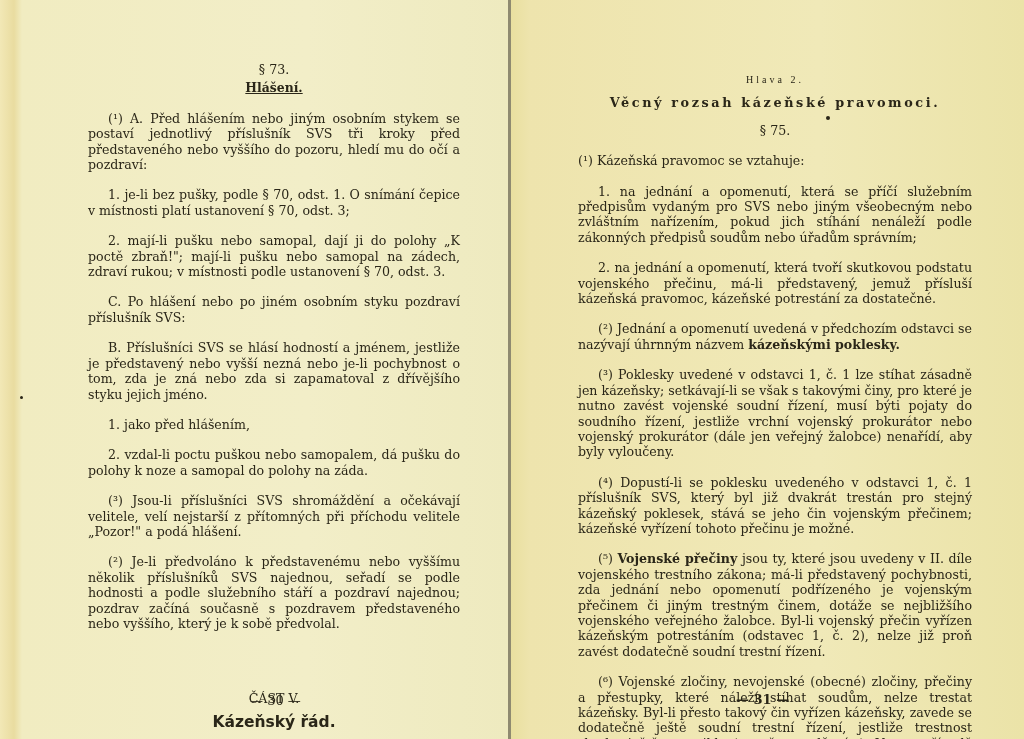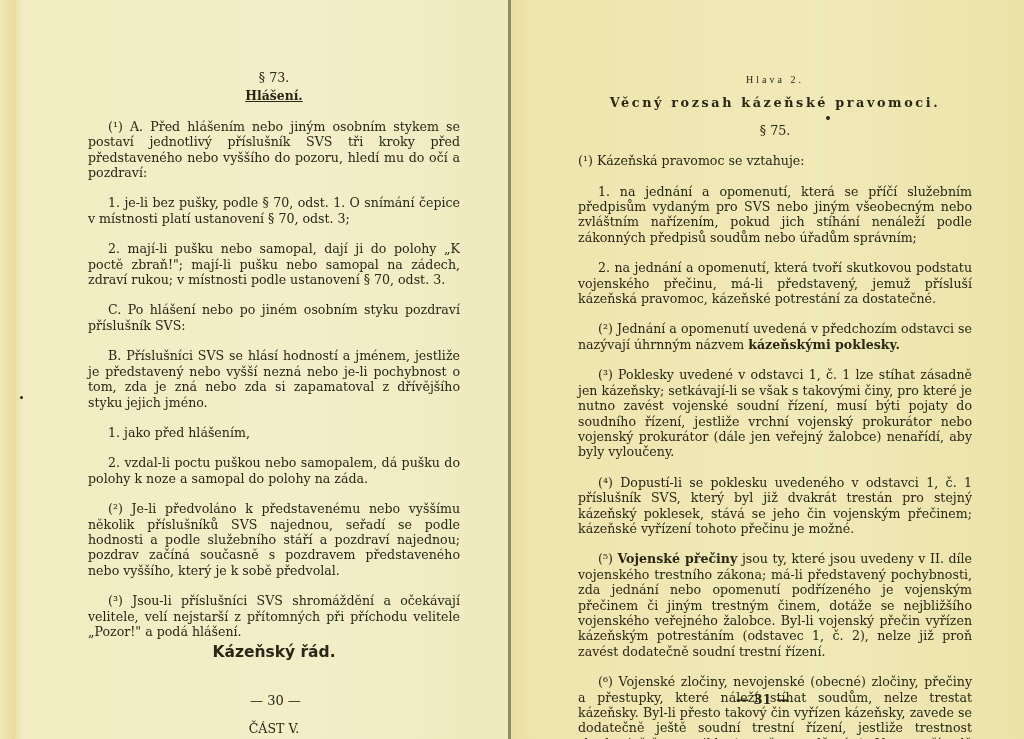--- a/index.html
+++ b/index.html
@@ -28,21 +28,21 @@
       position: absolute;
       font-size: 12.6px;
       line-height: 15.4px;
       text-align: justify;
       hyphens: manual;
     }
     .left-block { left: 88px; width: 372px; top: 62px; }
     .right-block { left: 578px; width: 394px; top: 72px; }
     .center { text-align: center; }
     .heading-title { font-weight: bold; font-size: 12.4px; margin: 3px 0 10px; text-decoration: underline; }
-    .sec-num { margin: 8px 0 2px; font-size: 12.6px; }
+    .sec-num { margin: 0 0 2px; font-size: 12.6px; }
     .spaced-bold { letter-spacing: 2.6px; font-weight: bold; font-size: 12.8px; }
     p { margin: 15px 0 2px; }
     p.indent { text-indent: 20px; }
     p.ni { text-indent: 0; }
     .part-title { margin: 60px 0 8px; font-size: 12.6px; }
     .order-title { font-family: "DejaVu Sans", sans-serif; font-weight: bold; font-size: 15.5px; margin: 6px 0 14px; }
     .chapter { font-family: Liberation Serif, serif; font-size: 13px; letter-spacing: 3px; margin: 0 0 10px; }
     .chapter-title { margin: 0 0 16px; }
     .page-num { position: absolute; font-size: 13px; }
     .pn-left { left: 250px; top: 693px; }
@@ -63,25 +63,25 @@
   <div class="center sec-num">§ 73.</div>
   <div class="center heading-title">Hlášení.</div>
 
   <p class="indent">(¹) A. Před hlášením nebo jiným osobním stykem se postaví jednotlivý příslušník SVS tři kroky před představeného nebo vyššího do pozoru, hledí mu do očí a pozdraví:</p>
   <p class="indent">1. je-li bez pušky, podle § 70, odst. 1. O snímání čepice v místnosti platí ustanovení § 70, odst. 3;</p>
   <p class="indent">2. mají-li pušku nebo samopal, dají ji do polohy „K poctě zbraň!"; mají-li pušku nebo samopal na zádech, zdraví rukou; v místnosti podle ustanovení § 70, odst. 3.</p>
   <p class="indent">C. Po hlášení nebo po jiném osobním styku pozdraví příslušník SVS:</p>
   <p class="indent">B. Příslušníci SVS se hlásí hodností a jménem, jestliže je představený nebo vyšší nezná nebo je-li pochybnost o tom, zda je zná nebo zda si zapamatoval z dřívějšího styku jejich jméno.</p>
   <p class="indent">1. jako před hlášením,</p>
   <p class="indent">2. vzdal-li poctu puškou nebo samopalem, dá pušku do polohy k noze a samopal do polohy na záda.</p>
+  <p class="indent">(³) Jsou-li příslušníci SVS shromáždění a očekávají velitele, velí nejstarší z přítomných při příchodu velitele „Pozor!" a podá hlášení.</p>
   <p class="indent">(²) Je-li předvoláno k představenému nebo vyššímu několik příslušníků SVS najednou, seřadí se podle hodnosti a podle služebního stáří a pozdraví najednou; pozdrav začíná současně s pozdravem představeného nebo vyššího, který je k sobě předvolal.</p>
-  <p class="indent">(³) Jsou-li příslušníci SVS shromáždění a očekávají velitele, velí nejstarší z přítomných při příchodu velitele „Pozor!" a podá hlášení.</p>
 
+  <div class="center part-title">ČÁST V.</div>
   <div class="center order-title">Kázeňský řád.</div>
-  <div class="center part-title">ČÁST V.</div>
   <div class="center chapter">Hlava 1.</div>
   <div class="center spaced-bold chapter-title">Kázeňská pravomoc.</div>
   <div class="center sec-num">§ 74.</div>
   <div class="center heading-title">Účel.</div>
   <p class="indent">K zachování kázně trestají představení podřízené pro jednání a opomenutí, která jsou dále uvedena. Tato pravomoc se nazývá kázeňskou pravomocí.</p>
 </div>
 <div class="page-num pn-left">— 30 —</div>
 
 <div class="text-block right-block">
   <div class="center r-hlava">Hlava 2.</div>

